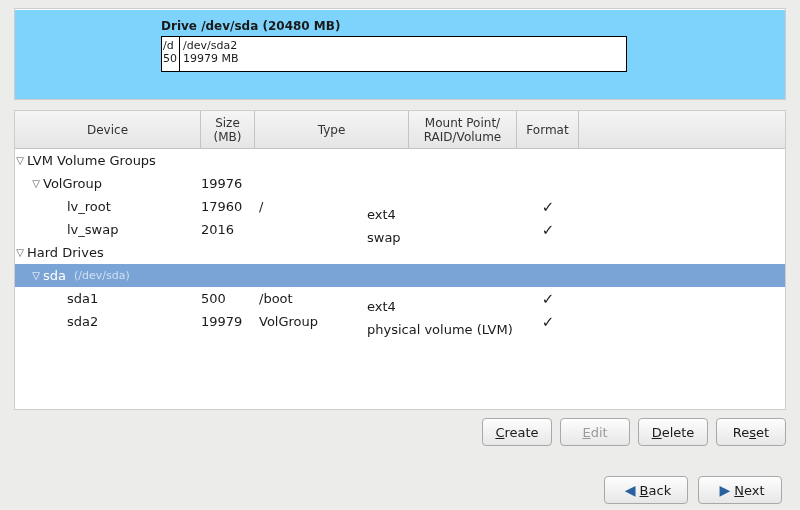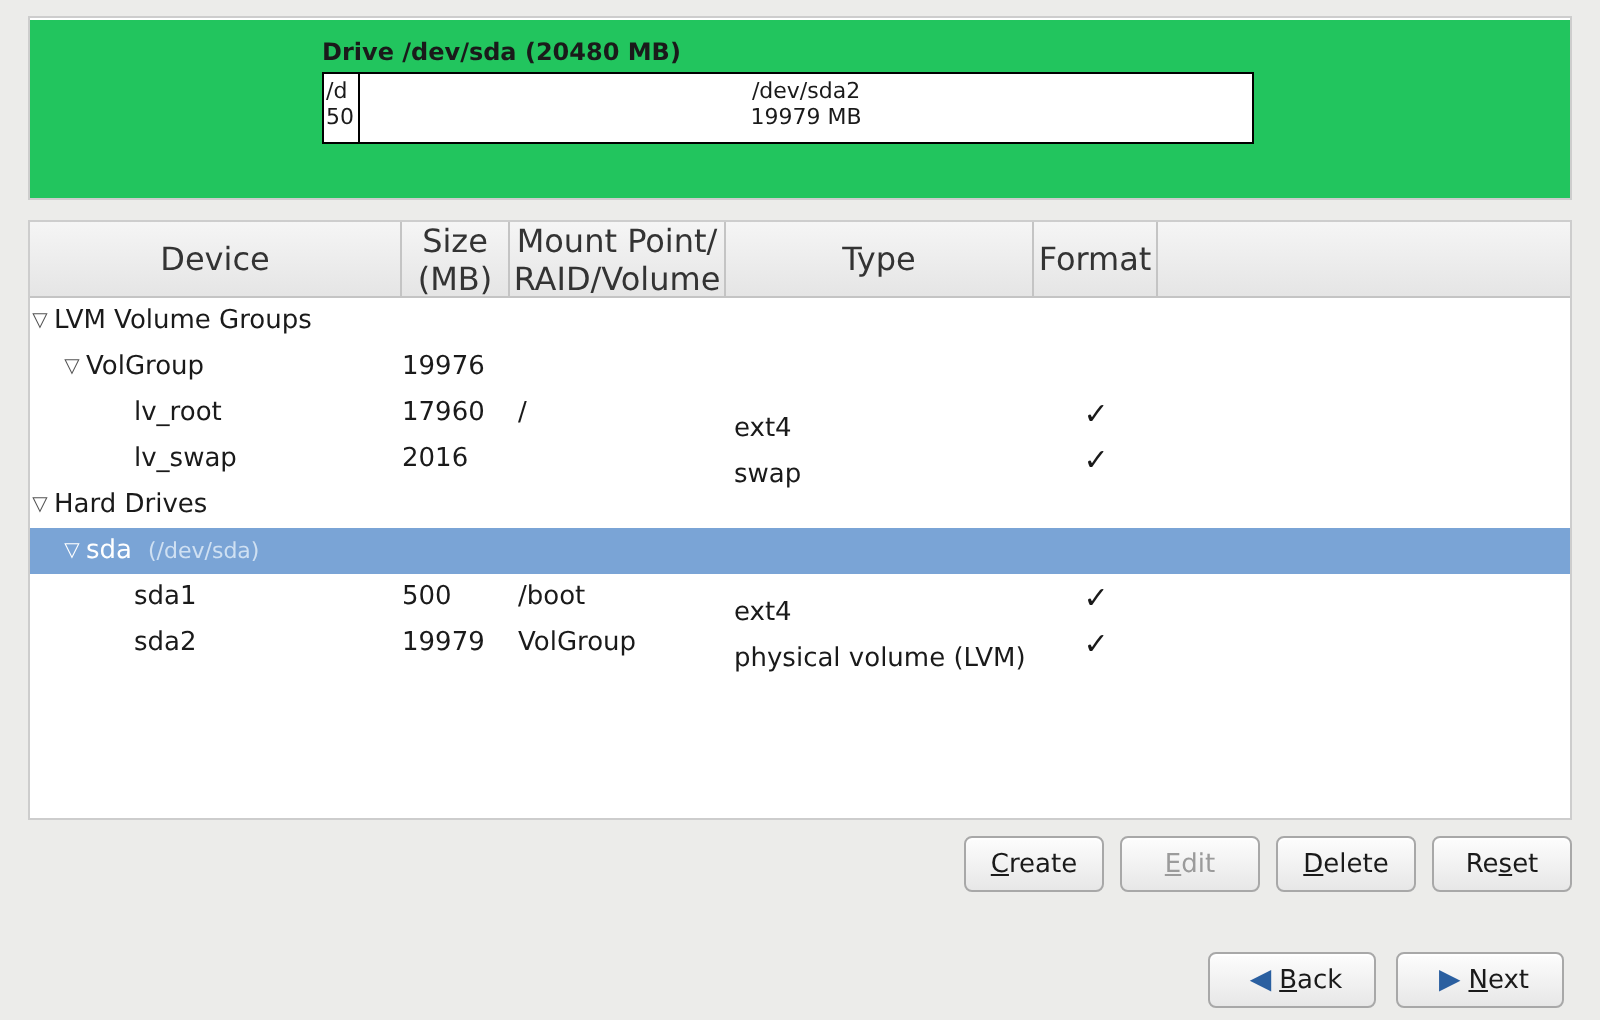--- a/index.html
+++ b/index.html
@@ -1,29 +1,29 @@
 <!DOCTYPE html>
 <html><head>
 <meta charset="utf-8">
 <style>
   * { box-sizing: border-box; margin: 0; padding: 0; }
   html, body { width: 800px; height: 510px; font-family: "DejaVu Sans", "Liberation Sans", sans-serif; font-size: 12px; background: #ececea; color: #1a1a1a; overflow: hidden; }
   .window { width: 800px; height: 510px; background: #ececea; position: relative; }
 
   
-  .drive-panel { margin: 8px 14px 10px 14px; background: #22c55e; border: 1px solid #cdcdcd; box-shadow: inset 0 1px 0 #fff; padding: 10px 10px 18px 10px; height: 92px; }
+  .drive-panel { margin: 8px 14px 10px 14px; background: #7dd3fc; border: 1px solid #cdcdcd; box-shadow: inset 0 1px 0 #fff; padding: 10px 10px 18px 10px; height: 92px; }
   .drive-title { font-weight: bold; font-size: 12px; margin-left: 136px; margin-bottom: 3px; }
   .drive-box { margin-left: 136px; width: 466px; height: 36px; border: 1px solid #000; background: #fff; position: relative; font-size: 11px; line-height: 1.2; }
   .drive-slice1 { position: absolute; left: 0; top: 0; bottom: 0; width: 18px; border-right: 1px solid #000; padding: 2px 1px; overflow: hidden; }
-  .drive-slice2 { position: absolute; left: 18px; right: 0; top: 0; bottom: 0; padding: 2px 3px; text-align: center; }
+  .drive-slice2 { position: absolute; left: 18px; right: 0; top: 0; bottom: 0; padding: 2px 3px; }
 
   
   .table-panel { margin: 0 14px 0 14px; border: 1px solid #cdcdcd; background: #fff; height: 300px; display: flex; flex-direction: column; }
   .thead { display: flex; background: linear-gradient(#f5f5f5,#e5e5e5); border-bottom: 1px solid #c4c4c4; height: 38px; }
-  .th { border-right: 1px solid #c4c4c4; display: flex; align-items: center; justify-content: center; text-align: center; font-size: 16px; color: #333; padding: 2px 4px; }
+  .th { border-right: 1px solid #c4c4c4; display: flex; align-items: center; justify-content: center; text-align: center; font-size: 12px; color: #333; padding: 2px 4px; }
   .col-device { width: 186px; justify-content: center; }
   .col-size   { width: 54px; }
   .col-mount  { width: 108px; }
   .col-type   { width: 154px; }
   .col-format { width: 62px; border-right: 1px solid #c4c4c4; }
   .col-rest   { flex: 1; border-right: none; }
 
   .tbody { flex: 1; overflow: hidden; background: #fff; }
   .row { display: flex; align-items: center; height: 23px; font-size: 13px; }
   .row.section { font-weight: normal; }
@@ -72,24 +72,24 @@
       </div>
     </div>
   </div>
 
   <div class="table-panel">
     <div class="thead">
       <div class="th col-device">Device</div>
       <div class="th col-size">
         <div><span>Size</span><br><span>(MB)</span></div>
       </div>
+      <div class="th col-type">Type</div>
       <div class="th col-mount">
         <div><span>Mount Point/</span><br><span>RAID/Volume</span></div>
       </div>
-      <div class="th col-type">Type</div>
       <div class="th col-format">Format</div>
       <div class="th col-rest"></div>
     </div>
 
     <div class="tbody">
 
       <div class="row section">
         <div class="cell device">
             <span class="tri">▽</span>
             <span>LVM Volume Groups</span>

